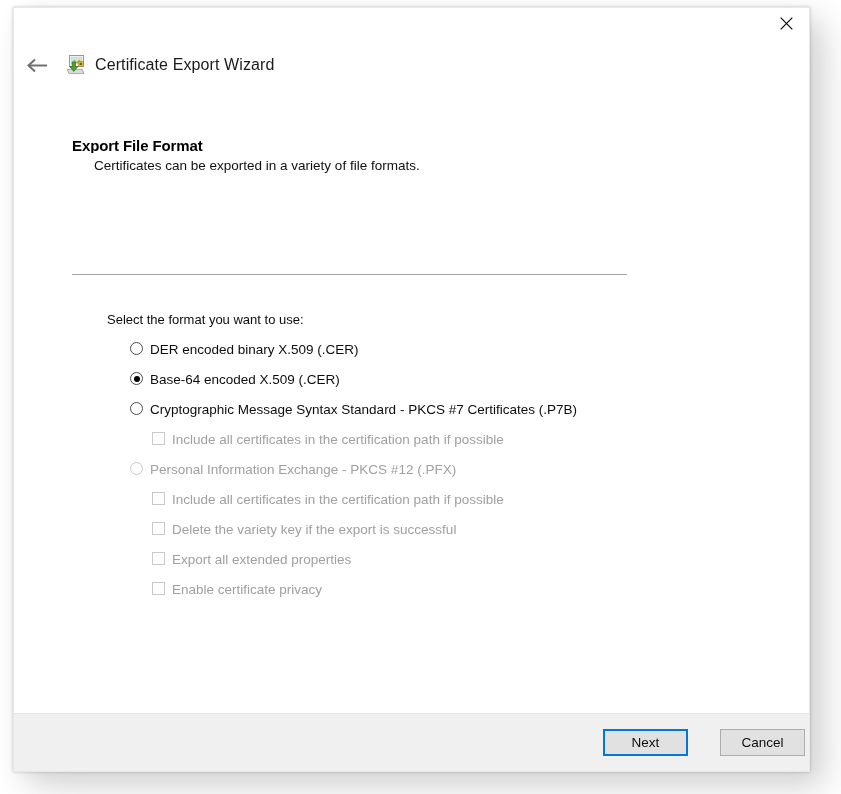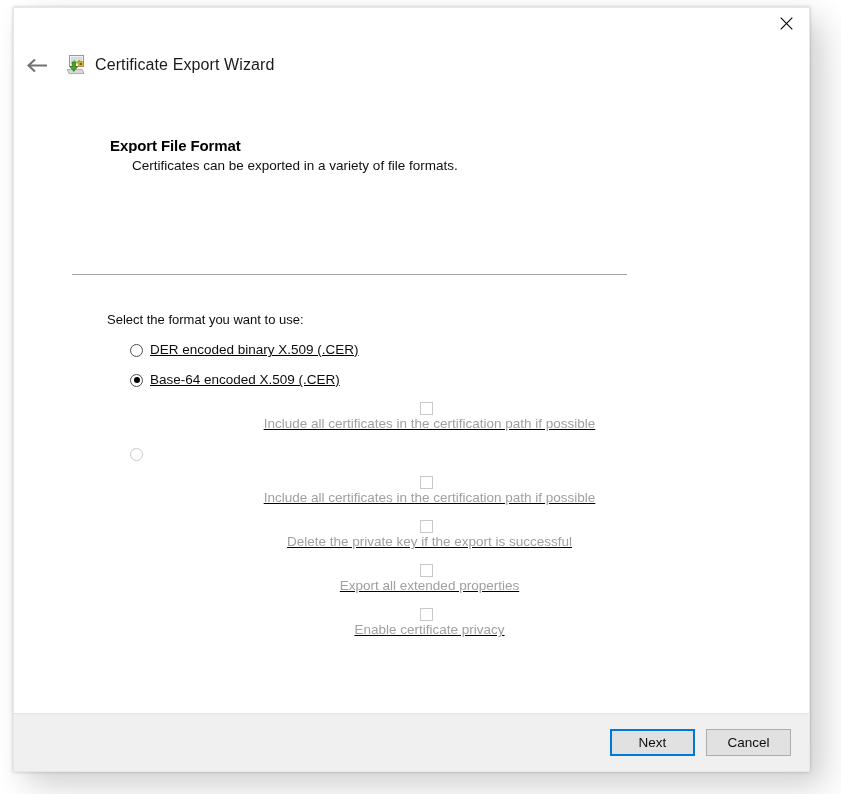--- a/index.html
+++ b/index.html
@@ -106,21 +106,20 @@
     flex: 1 1 auto;
     position: relative;
     background: #ffffff;
   }
 
   #heading-block {
     position: absolute;
     left: 58px;
     top: 48px;
     width: 600px;
-    margin-left: 38px;
   }
   #page-title {
     font-size: 15px;
     font-weight: bold;
     color: #000000;
     margin: 0;
     line-height: 12px;
     letter-spacing: -0.1px;
     overflow: hidden;
     height: 13px;
@@ -148,27 +147,26 @@
   }
   #prompt-label {
     font-size: 13px;
     color: #0d0d0d;
     margin-bottom: 13px;
     line-height: 17px;
   }
 
   .option-row {
     display: flex;
-    align-items: center;
+    align-items: flex-start;
     line-height: 17px;
     min-height: 17px;
-    text-decoration: underline;
   }
   .radio-row { margin-left: 23px; margin-bottom: 13px; }
-  .check-row { margin-left: 45px; margin-bottom: 13px; flex-direction: column; }
+  .check-row { margin-left: 45px; margin-bottom: 13px; }
 
   .radio {
     width: 13px;
     height: 13px;
     border-radius: 50%;
     border: 1px solid #4c4c4c;
     background: #ffffff;
     box-sizing: border-box;
     flex: 0 0 auto;
     margin-top: 1px;
@@ -207,22 +205,23 @@
 
   
   #footer {
     flex: 0 0 auto;
     height: 58px;
     background: #f0f0f0;
     border-top: 1px solid #e3e3e3;
     display: flex;
     align-items: center;
     justify-content: flex-end;
-    padding-right: 18px;
-    box-sizing: border-box;
+    padding-right: 4px;
+    box-sizing: border-box;
+    gap: 21px;
   }
   .dlg-button {
     min-width: 85px;
     height: 27px;
     font-size: 13.5px;
     font-family: "Liberation Sans", sans-serif;
     color: #0d0d0d;
     background: #e1e1e1;
     border: 1px solid #adadad;
     box-sizing: border-box;
@@ -298,34 +297,39 @@
         <div id="prompt-label">Select the format you want to use:</div>
         <div id="option-list">
             <div class="option-row radio-row">
               <span class="radio"></span>
               <span class="opt-label">DER encoded binary X.509 (.CER)</span>
             </div>
             <div class="option-row radio-row">
               <span class="radio checked"></span>
               <span class="opt-label">Base-64 encoded X.509 (.CER)</span>
             </div>
+            <div class="option-row radio-row">
+              <span class="radio"></span>
+              <span class="opt-label">Cryptographic Message Syntax Standard - PKCS #7 Certificates (.P7B)</span>
+            </div>
             <div class="option-row check-row">
               <span class="checkbox disabled"></span>
               <span class="opt-label disabled">Include all certificates in the certification path if possible</span>
             </div>
             <div class="option-row radio-row">
               <span class="radio disabled"></span>
+              <span class="opt-label disabled">Personal Information Exchange - PKCS #12 (.PFX)</span>
             </div>
             <div class="option-row check-row">
               <span class="checkbox disabled"></span>
               <span class="opt-label disabled">Include all certificates in the certification path if possible</span>
             </div>
             <div class="option-row check-row">
               <span class="checkbox disabled"></span>
-              <span class="opt-label disabled">Delete the private key if the export is successful</span>
+              <span class="opt-label disabled">Delete the variety key if the export is successful</span>
             </div>
             <div class="option-row check-row">
               <span class="checkbox disabled"></span>
               <span class="opt-label disabled">Export all extended properties</span>
             </div>
             <div class="option-row check-row">
               <span class="checkbox disabled"></span>
               <span class="opt-label disabled">Enable certificate privacy</span>
             </div>
           </div>

